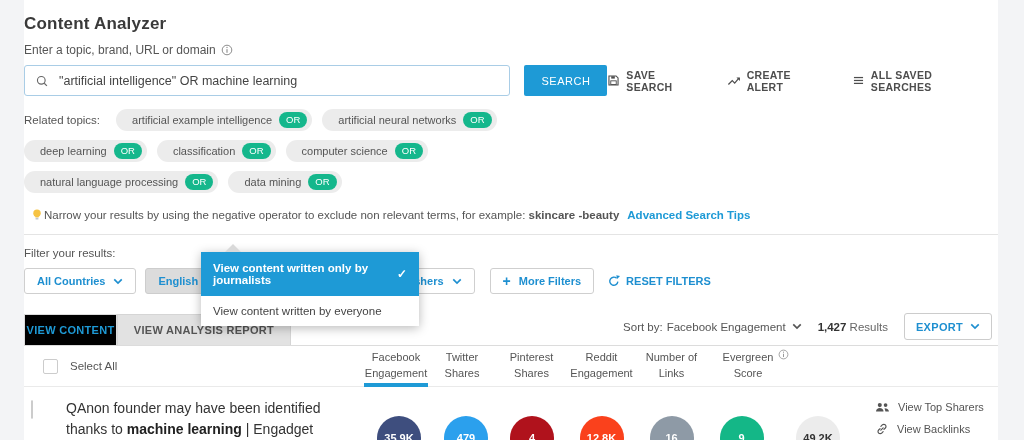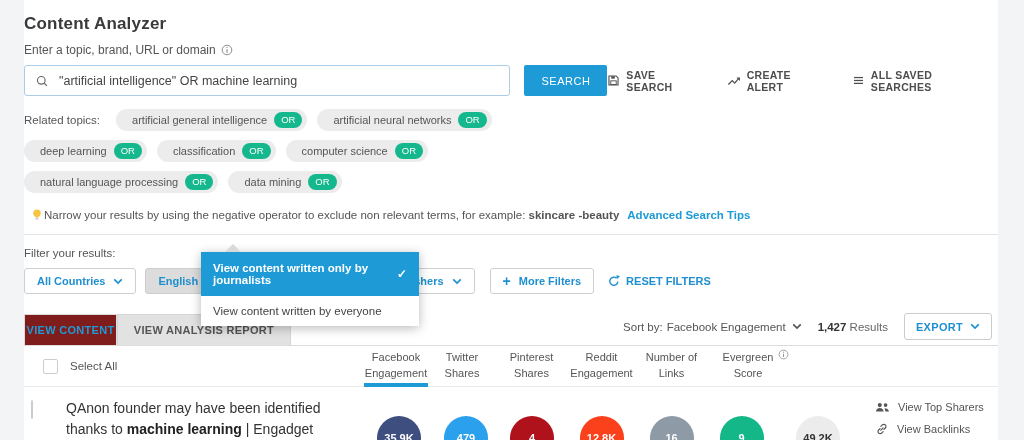--- a/index.html
+++ b/index.html
@@ -36,21 +36,21 @@
   .chip { height:26px; padding:0 12px; border:1px solid #cfcfcf; border-radius:3px; background:#fff; display:flex; align-items:center; gap:8px; font-size:11px; font-weight:bold; color:#1e8fd0; cursor:pointer; }
   .chip.active { background:#dcdcdc; border-color:#cdcdcd; }
   .chip.ghost { border:none; background:transparent; padding:0 4px; gap:5px; }
   .chev { color:#1e8fd0; display:inline-flex; }
   .chev.up svg { transform:rotate(180deg); }
   .plus { font-size:14px; font-weight:bold; line-height:1; }
 
   
   .tabbar { margin-top:21px; height:31px; display:flex; align-items:flex-end; border-bottom:1px solid #dcdcdc; position:relative; }
   .tab { height:31px; display:flex; align-items:center; justify-content:center; font-size:11px; font-weight:bold; letter-spacing:.3px; cursor:pointer; }
-  .tab.active { width:93px; background:#7f1d1d; color:#1e9ad6; border:1px solid #dcdcdc; border-bottom:none; }
+  .tab.active { width:93px; background:#000000; color:#1e9ad6; border:1px solid #dcdcdc; border-bottom:none; }
   .tab.inactive { width:174px; background:#e2e2e2; color:#555; border:1px solid #d5d5d5; border-bottom:none; white-space:nowrap; overflow:hidden; }
   .sort-area { margin-left:auto; display:flex; align-items:center; margin-bottom:5px; margin-right:6px; }
   .sort-label { font-size:11.5px; color:#555; }
   .sort-value { font-size:11.5px; color:#555; margin-left:4px; display:flex; align-items:center; gap:6px; cursor:pointer; }
   .sort-value .chev { color:#555; }
   .results-count { margin-left:16px; font-size:11.5px; color:#666; }
   .results-count b { color:#333; }
   .export-btn { margin-left:16px; height:27px; padding:0 11px; background:#fff; border:1px solid #ccc; border-radius:3px; display:flex; align-items:center; gap:7px; font-size:11px; font-weight:bold; color:#1e8fd0; letter-spacing:.3px; cursor:pointer; }
 
   
@@ -146,21 +146,21 @@
             </svg>
           </span>
         <span>ALL SAVED SEARCHES</span>
       </div>
     </div>
   </div>
 
   <div class="topics-wrap">
     <span class="topics-label">Related topics:</span>
     <span class="pill">
-        <span>artificial general intelligence</span>
+        <span>artificial example intelligence</span>
         <span class="or-badge">OR</span>
       </span>
     <span class="pill">
         <span>artificial neural networks</span>
         <span class="or-badge">OR</span>
       </span>
     <span class="pill">
         <span>deep learning</span>
         <span class="or-badge">OR</span>
       </span>

